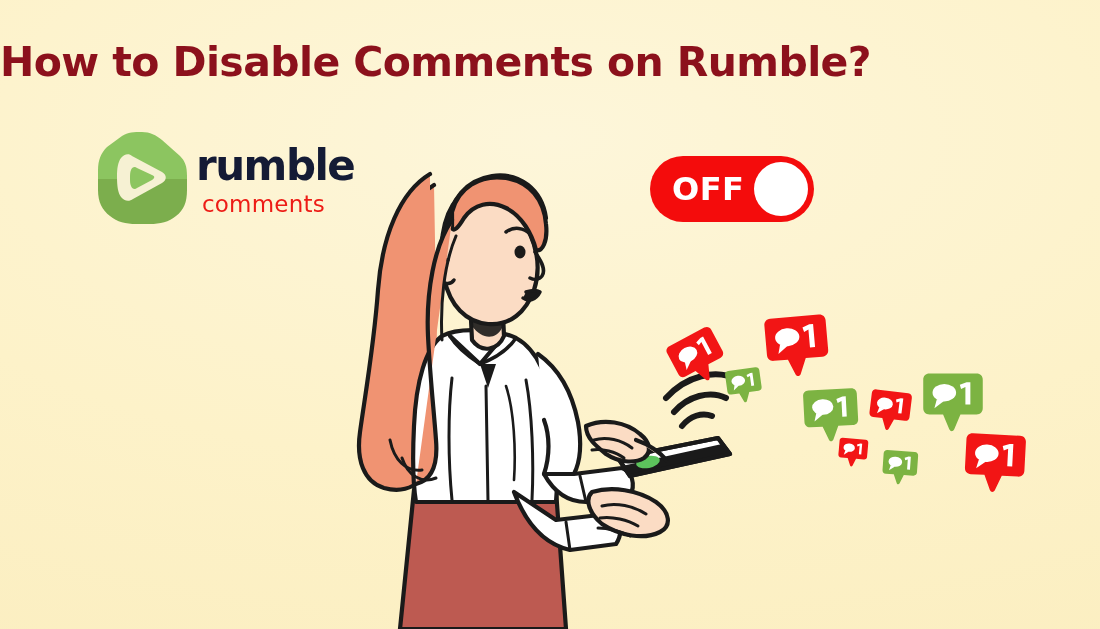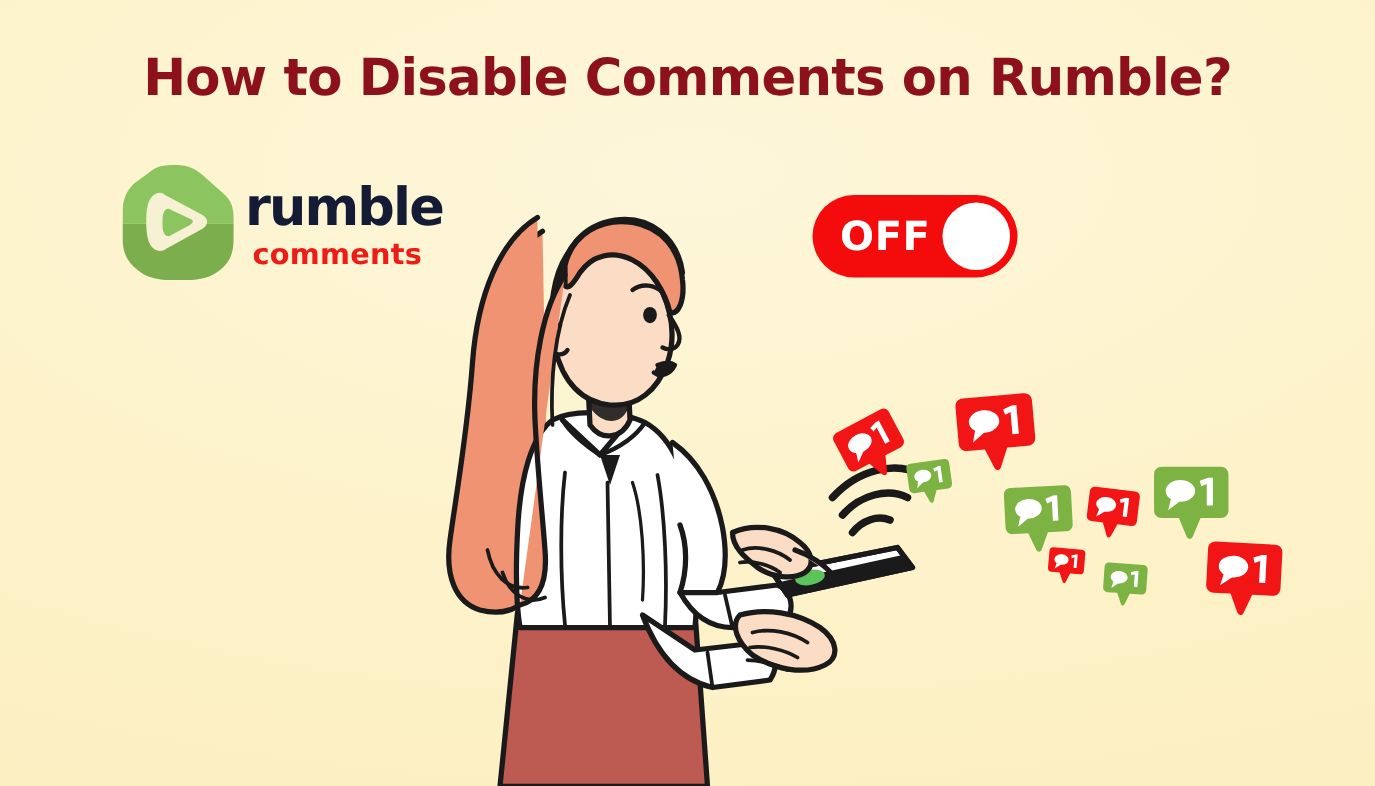--- a/index.html
+++ b/index.html
@@ -12,40 +12,39 @@
   #canvas{
     position:relative;width:1100px;height:629px;
     background:
       radial-gradient(120% 95% at 50% 22%, #fdf6da 0%, #fdf2c9 55%, #fbeec0 100%);
     overflow:hidden;
   }
 
   
   .title{
     position:absolute;left:0;top:38px;width:1100px;
-    text-align:center;
     font-family:"DejaVu Sans","Liberation Sans",sans-serif;
     font-size:41px;font-weight:bold;letter-spacing:-0.6px;
     color:#8c111c;
     white-space:nowrap;
   }
 
   
   .logo-lockup{position:absolute;left:96px;top:130px;width:260px;height:100px;text-align:right;}
   .logo-mark{position:absolute;left:0;top:0;width:92px;height:96px;}
   .logo-word{
     position:absolute;left:100px;top:15px;
     font-family:"DejaVu Sans","Liberation Sans",sans-serif;
     font-size:42px;font-weight:bold;color:#141b35;
     letter-spacing:-1.5px;line-height:1;
   }
   .logo-sub{
     position:absolute;left:106px;top:63px;
     font-family:"DejaVu Sans","Liberation Sans",sans-serif;
-    font-size:23px;font-weight:bold;color:#ed1c16;
+    font-size:23px;font-weight:normal;color:#ed1c16;
     letter-spacing:0.2px;line-height:1;
   }
 
   
   .toggle{
     position:absolute;left:650px;top:156px;width:164px;height:66px;
     background:#f40c0c;border-radius:33px;
   }
   .toggle-label{
     position:absolute;left:22px;top:0;height:66px;line-height:66px;

